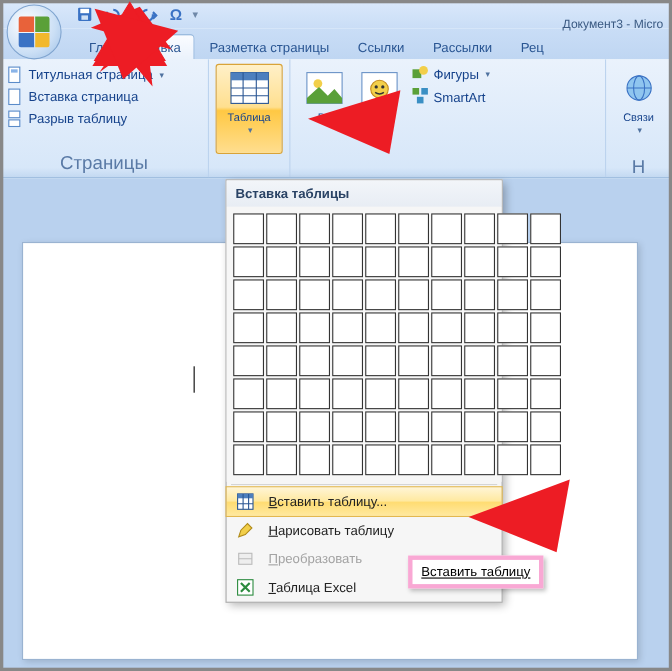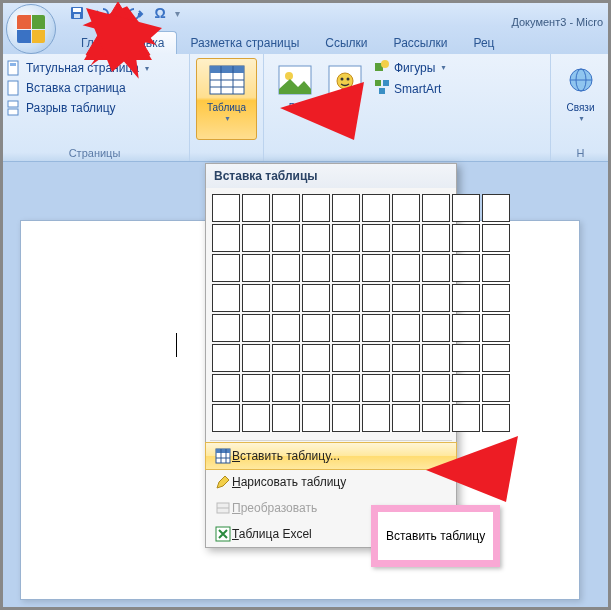--- a/index.html
+++ b/index.html
@@ -18,21 +18,21 @@
   .office-logo span:nth-child(3){background:#3a72c4;border-radius:0 0 0 2px;}
   .office-logo span:nth-child(4){background:#f2b82c;border-radius:0 0 2px 0;}
   
   .tabstrip { height: 28px; background: linear-gradient(#c9ddf6, #bfd6f2); display: flex; align-items: flex-end; padding-left: 68px; }
   .tab { padding: 4px 12px 4px; color: #2a5693; border: 1px solid transparent; border-bottom: none; border-radius: 4px 4px 0 0; cursor: default; text-align: center; }
   .tab.active { background: linear-gradient(#fbfcff, #eaf2fc); border-color: #97b8dd; color: #2a5693; }
   
   .ribbon { height: 108px; background: linear-gradient(#eaf2fc, #d7e7f9 92%, #c3d9f1); display: flex; border-bottom: 1px solid #97b8dd; }
   .group { border-right: 1px solid #bcd3ee; padding: 4px 6px 2px; display: flex; flex-direction: column; justify-content: space-between; }
   .group-body { display: flex; }
-  .group-label { text-align: center; color: #5a7aa6; font-size: 11px; padding-top: 2px; }
+  .group-label { text-align: center; color: #5a7aa6; font-size: 17px; padding-top: 2px; }
   
   .pages-list { display: flex; flex-direction: column; gap: 4px; padding-top: 2px; }
   .page-item { display: flex; align-items: center; gap: 4px; color: #15428b; cursor: default; }
   .page-item .mini-icon { width: 16px; height: 16px; }
   .dd { color: #4f72a0; font-size: 8px; margin-left: 2px; }
   
   .bigbtn { width: 66px; height: 82px; display: flex; flex-direction: column; align-items: center; justify-content: flex-start; padding-top: 4px; border: 1px solid transparent; border-radius: 3px; color: #15428b; }
   .bigbtn.hot { background: linear-gradient(#fff0c8, #ffdf8f 48%, #ffc843 52%, #ffde8f); border-color: #d9a338; }
   .bigbtn .bigicon { width: 40px; height: 34px; margin-bottom: 4px; display:flex; align-items:center; justify-content:center;}
   .bigbtn .lbl { font-size: 10px; text-align: center; line-height: 13px; }
@@ -43,28 +43,28 @@
   .docarea { position: absolute; left: 0; top: 162px; right: 0; bottom: 0; background: #b9d1ee; }
   .page { position: absolute; left: 20px; top: 58px; width: 560px; height: 380px; background: #fff; border: 1px solid #9ab3d1; box-shadow: 2px 2px 6px rgba(0,0,0,.15); }
   .cursor { position: absolute; left: 176px; top: 333px; width: 1px; height: 24px; background: #000; }
   
   .dropdown { position: absolute; left: 205px; top: 163px; width: 252px; background: #f6f6f6; border: 1px solid #a9a9a9; box-shadow: 3px 3px 8px rgba(0,0,0,.3); z-index: 50; }
   .dd-title { background: linear-gradient(#f2f5f9,#e8edf4); padding: 5px 8px; font-weight: bold; color: #2a4365; font-size: 12px; }
   .grid-wrap { padding: 6px; background: #f6f6f6; }
   .cellgrid { display: grid; grid-template-columns: repeat(10, 28px); grid-auto-rows: 28px; gap: 2px; }
   .cellgrid .cell { background: #fff; border: 1px solid #333; }
   .dd-sep { height: 1px; background: #d5d5d5; margin: 2px 4px; }
-  .dd-item { display: flex; align-items: center; gap: 0; padding: 4px 8px; color: #222; cursor: default; position: relative; }
+  .dd-item { display: flex; align-items: center; gap: 12px; padding: 4px 8px; color: #222; cursor: default; position: relative; }
   .dd-item.highlight { background: linear-gradient(#fff5d6,#ffe9a0 48%,#ffdc72 52%,#ffe9a0); outline: 1px solid #e3b84f; }
   .dd-item.disabled { color: #a3a3a3; }
   .dd-item .icn { width: 18px; height: 18px; display:flex; align-items:center; justify-content:center; }
   .dd-item .arrow-r { margin-left: auto; font-size: 10px; color: #555; }
   .und { text-decoration: underline; }
   
-  .tooltip { position: absolute; left: 371px; top: 505px; background: #fff; border: 7px solid #f9a8d4; padding: 17px 8px; font-size: 12px; box-shadow: 2px 2px 4px rgba(0,0,0,.25); z-index: 60; }
+  .tooltip { position: absolute; left: 371px; top: 505px; background: #fff; border: 4px solid #f9a8d4; padding: 4px 8px; font-size: 12px; box-shadow: 2px 2px 4px rgba(0,0,0,.25); z-index: 60; text-decoration: underline; }
   
   .red-arrow { position: absolute; z-index: 100; }
   
   .outer-frame { position:absolute; inset:0; border:3px solid #888; pointer-events:none; }
 </style>
 </head>
 <body>
 
 <div class="titlebar">
   <div class="qat">

